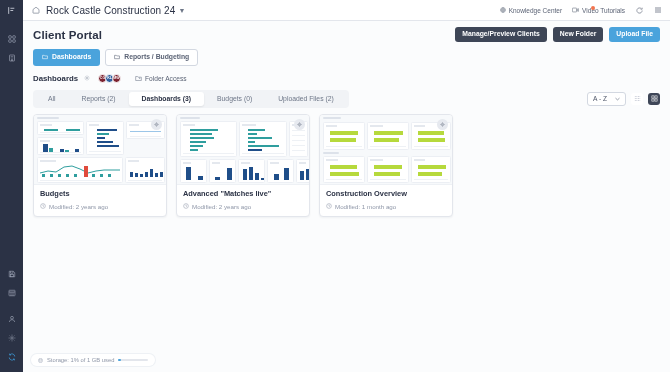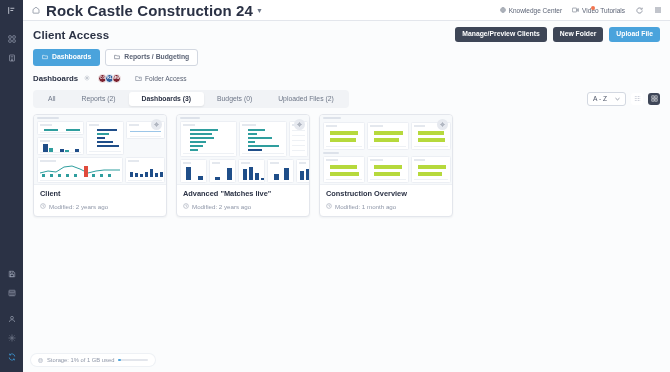--- a/index.html
+++ b/index.html
@@ -39,21 +39,21 @@
 
   
   .topbar {
     height: 21px; flex: 0 0 21px;
     border-bottom: 1px solid #e3e6ec;
     display: flex; align-items: center;
     padding: 0 8px 0 9px;
     background: #fff;
   }
   .home-icon { color: #6e7788; display: flex; align-items: center; margin-right: 6px; }
-  .org-name { font-size: 15px; font-weight: 700; color: #2b3245; letter-spacing: .1px; }
+  .org-name { font-size: 10px; font-weight: 400; color: #2b3245; letter-spacing: .1px; }
   .caret { margin-left: 3px; color: #6e7788; font-size: 7px; }
   .topbar-spacer { flex: 1 1 auto; }
   .top-link {
     display: flex; align-items: center; gap: 3px;
     font-size: 6.5px; color: #5b6375; margin-left: 10px;
     cursor: pointer; position: relative; white-space: nowrap;
   }
   .top-link svg { display:block; }
   .badge-dot {
     position: absolute; top: -1px; right: 30px;
@@ -299,21 +299,21 @@
         <svg width="8" height="8" viewBox="0 0 16 16" fill="none" stroke="currentColor" stroke-width="1.5">
           <path d="M2 4h12M2 8h12M2 12h12"></path>
         </svg>
       </span>
     </div>
 
     <div class="bg-wrap">
 
     <div class="page-head">
       <div class="title-row">
-        <div class="page-title">Client Access</div>
+        <div class="page-title">Client Portal</div>
         <div class="title-spacer"></div>
         <div class="hdr-btns">
           <button class="btn btn-dark">Manage/Preview Clients</button>
           <button class="btn btn-dark">New Folder</button>
           <button class="btn btn-blue">Upload File</button>
         </div>
       </div>
 
       <div class="seg-row">
         <div class="seg on">
@@ -450,21 +450,21 @@
             <div style="position:absolute;left:9px;top:15px;width:3px;height:4px;background:#1f4e89"></div>
             <div style="position:absolute;left:14px;top:16px;width:3px;height:3px;background:#1f4e89"></div>
             <div style="position:absolute;left:19px;top:14px;width:3px;height:5px;background:#1f4e89"></div>
             <div style="position:absolute;left:24px;top:11px;width:3px;height:8px;background:#1f4e89"></div>
             <div style="position:absolute;left:29px;top:15px;width:3px;height:4px;background:#1f4e89"></div>
             <div style="position:absolute;left:34px;top:14px;width:3px;height:5px;background:#1f4e89"></div>
             <div style="position:absolute;left:2px;bottom:2px;right:2px;height:.6px;background:#eef1f5"></div>
           </div>
         </div>
         <div class="card-foot">
-          <div class="card-name">Client</div>
+          <div class="card-name">Budgets</div>
           <div class="card-meta">
             <svg width="6" height="6" viewBox="0 0 16 16" fill="none" stroke="currentColor" stroke-width="1.4">
               <circle cx="8" cy="8" r="6.3"></circle>
                   <path d="M8 4.3V8l2.6 1.6"></path>
             </svg>
             <span>Modified: 2 years ago</span>
           </div>
         </div>
       </div>
 

